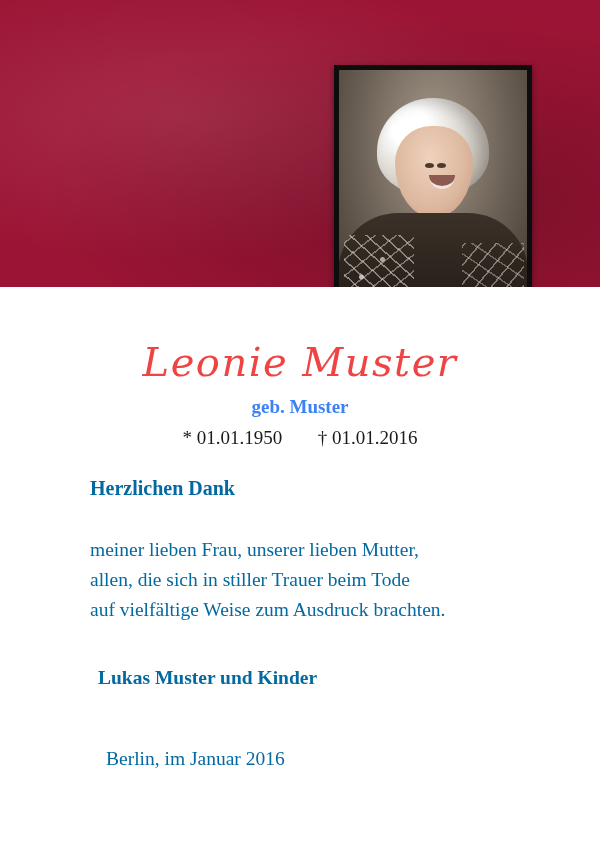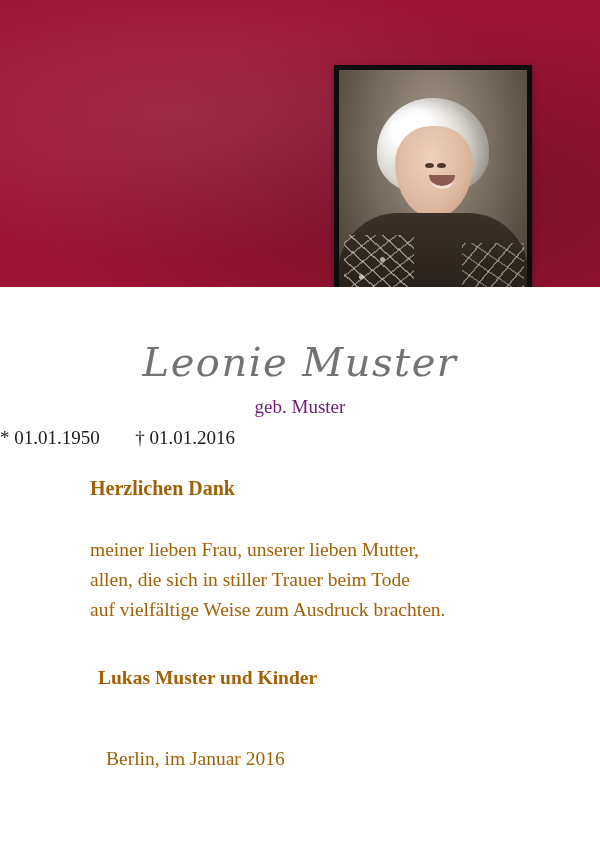--- a/index.html
+++ b/index.html
@@ -194,53 +194,54 @@
   .name {
     position: absolute;
     top: 52px;
     width: 100%;
     text-align: center;
     font-family: "DejaVu Serif", serif;
     font-style: italic;
     font-size: 40px;
     font-weight: 400;
     letter-spacing: 1.5px;
-    color: #737373;
+    color: #ef4444;
   }
 
   .born {
     position: absolute;
     top: 109px;
     width: 100%;
     text-align: center;
     font-size: 19px;
-    color: #701a75;
+    color: #3b82f6;
+    font-weight: bold;
   }
 
   .dates {
     position: absolute;
     top: 140px;
     width: 100%;
-    text-align: left;
+    text-align: center;
     font-size: 19px;
     color: #1a1a1a;
   }
   .dates .gap {
     display: inline-block;
     width: 26px;
   }
 
   .body-text {
     position: absolute;
     left: 90px;
     top: 186px;
     width: 470px;
     font-size: 19.5px;
     line-height: 30px;
-    color: #a16207;
+    color: #0369a1;
   }
   .thanks {
     font-weight: bold;
     font-size: 20px;
     margin: 0 0 32px 0;
   }
   .para {
     margin: 0;
   }
   .para .line { display: block; }

